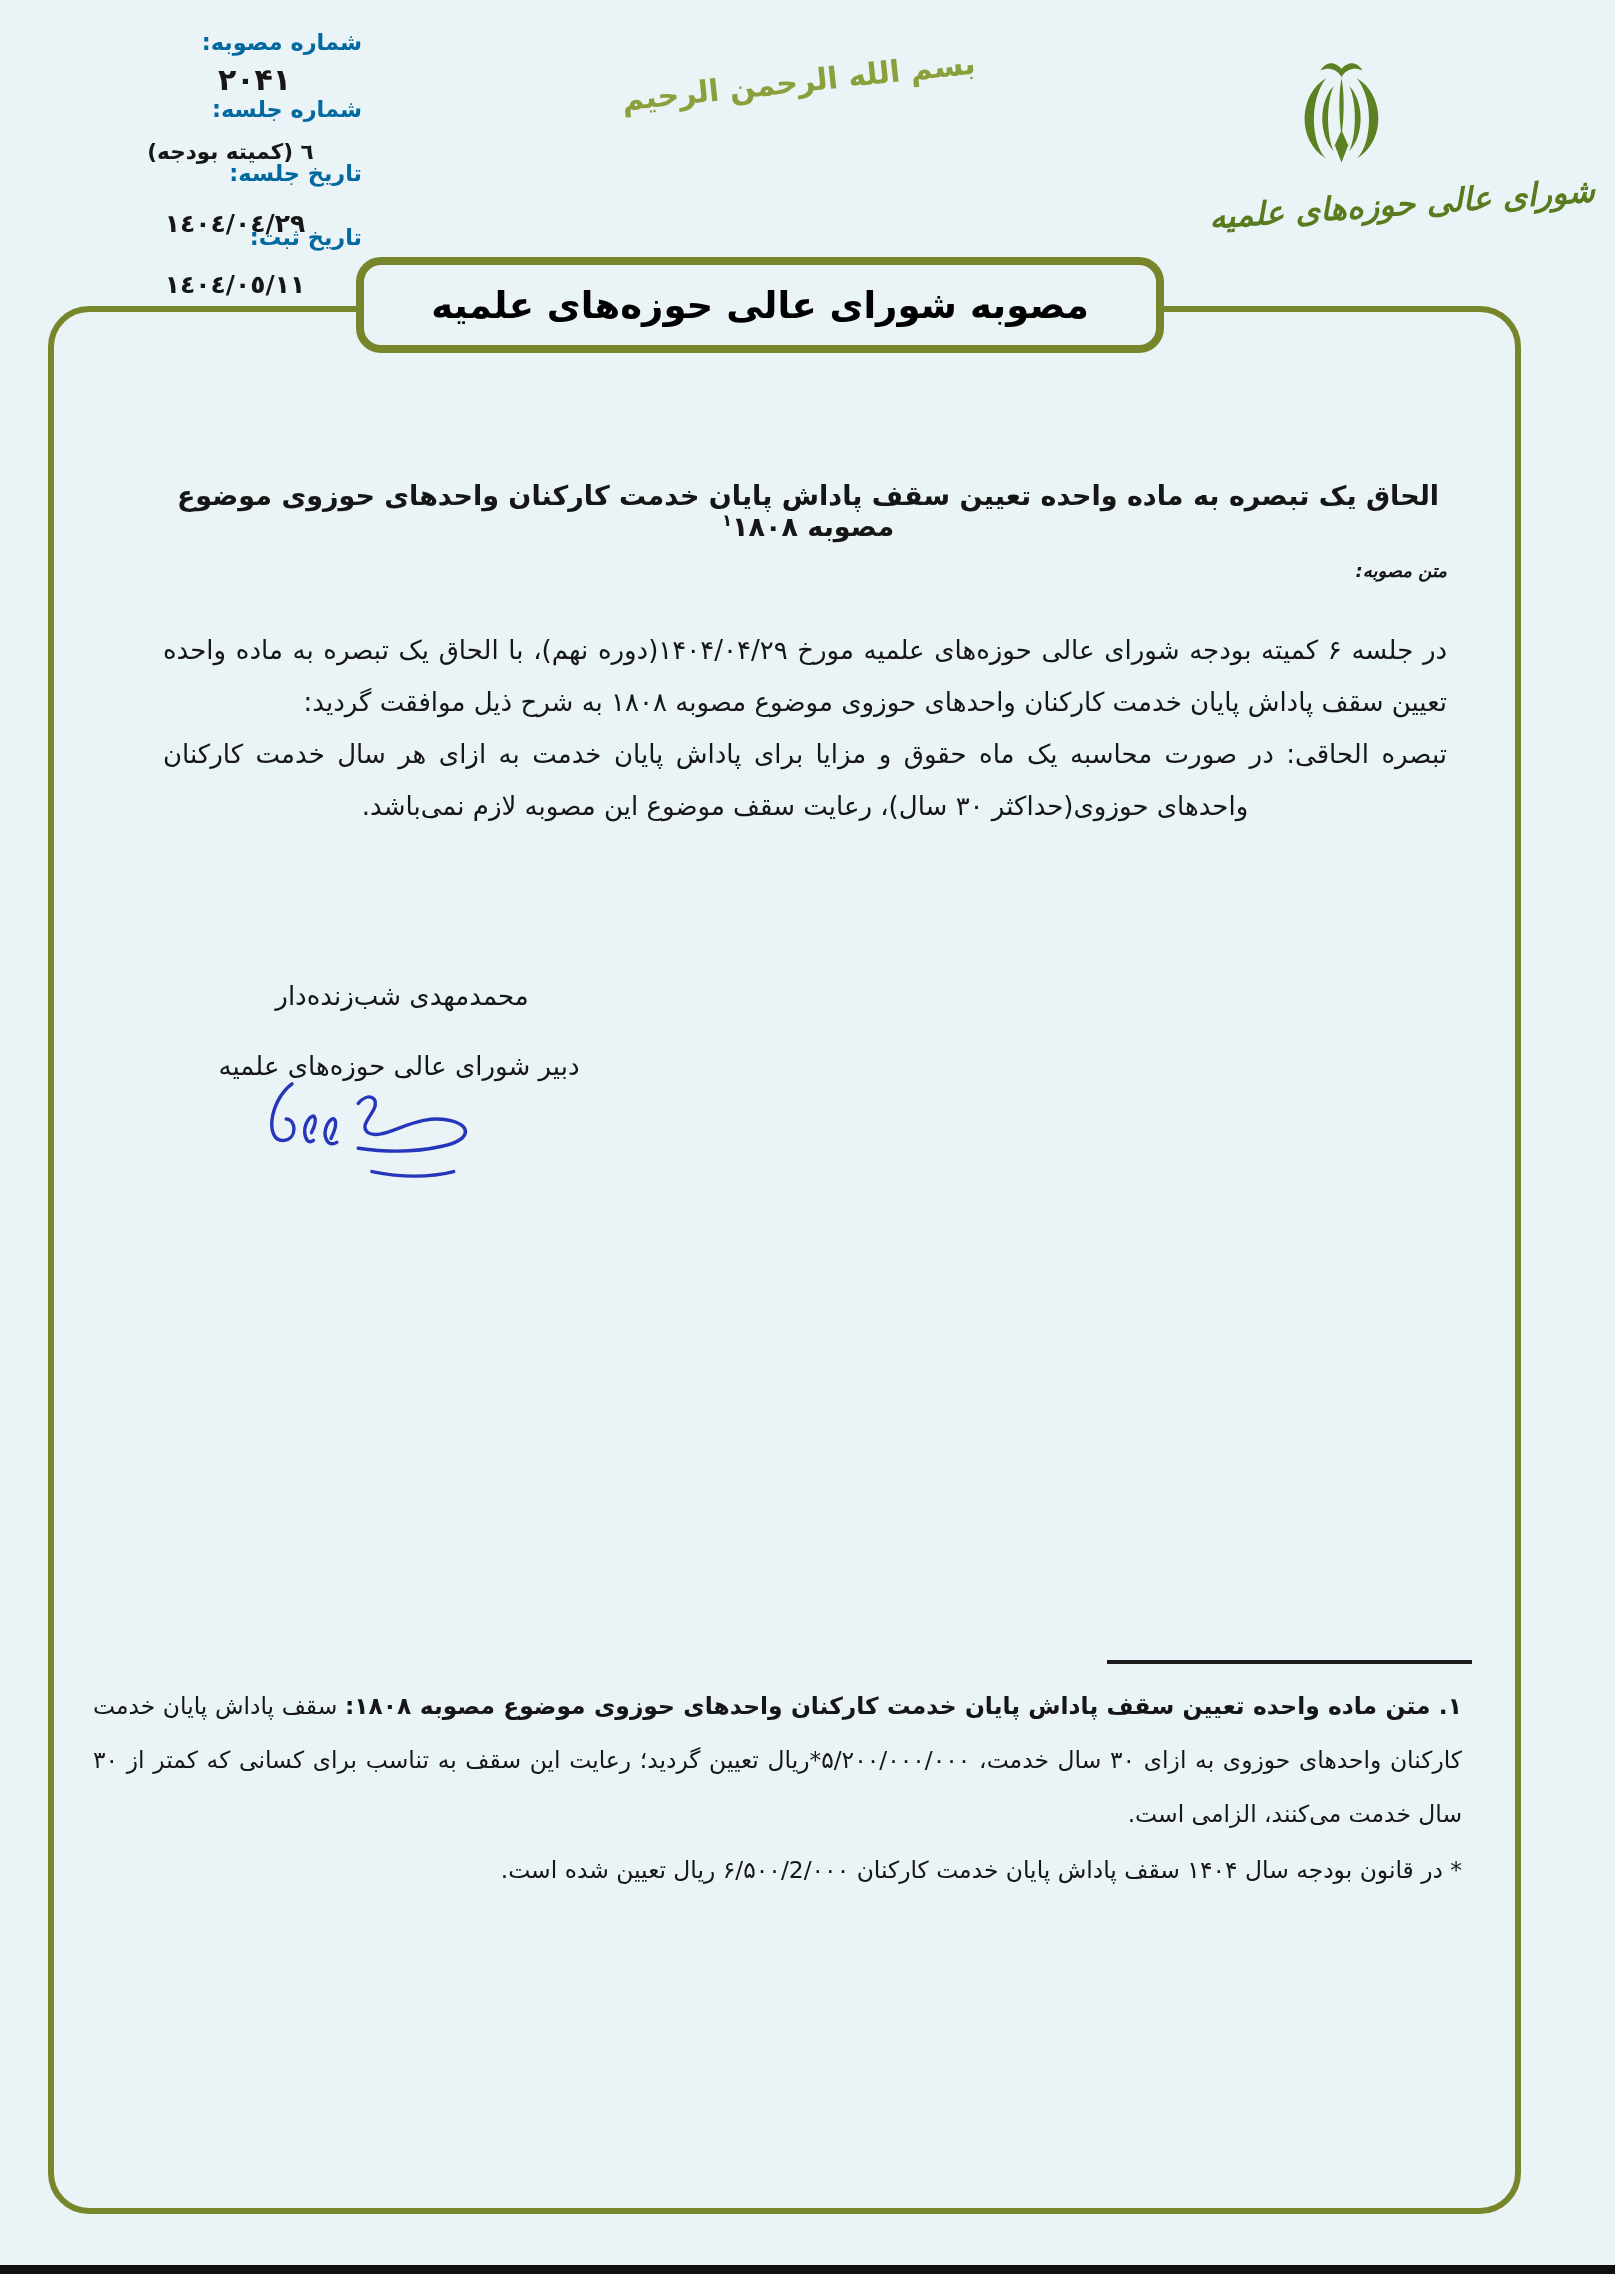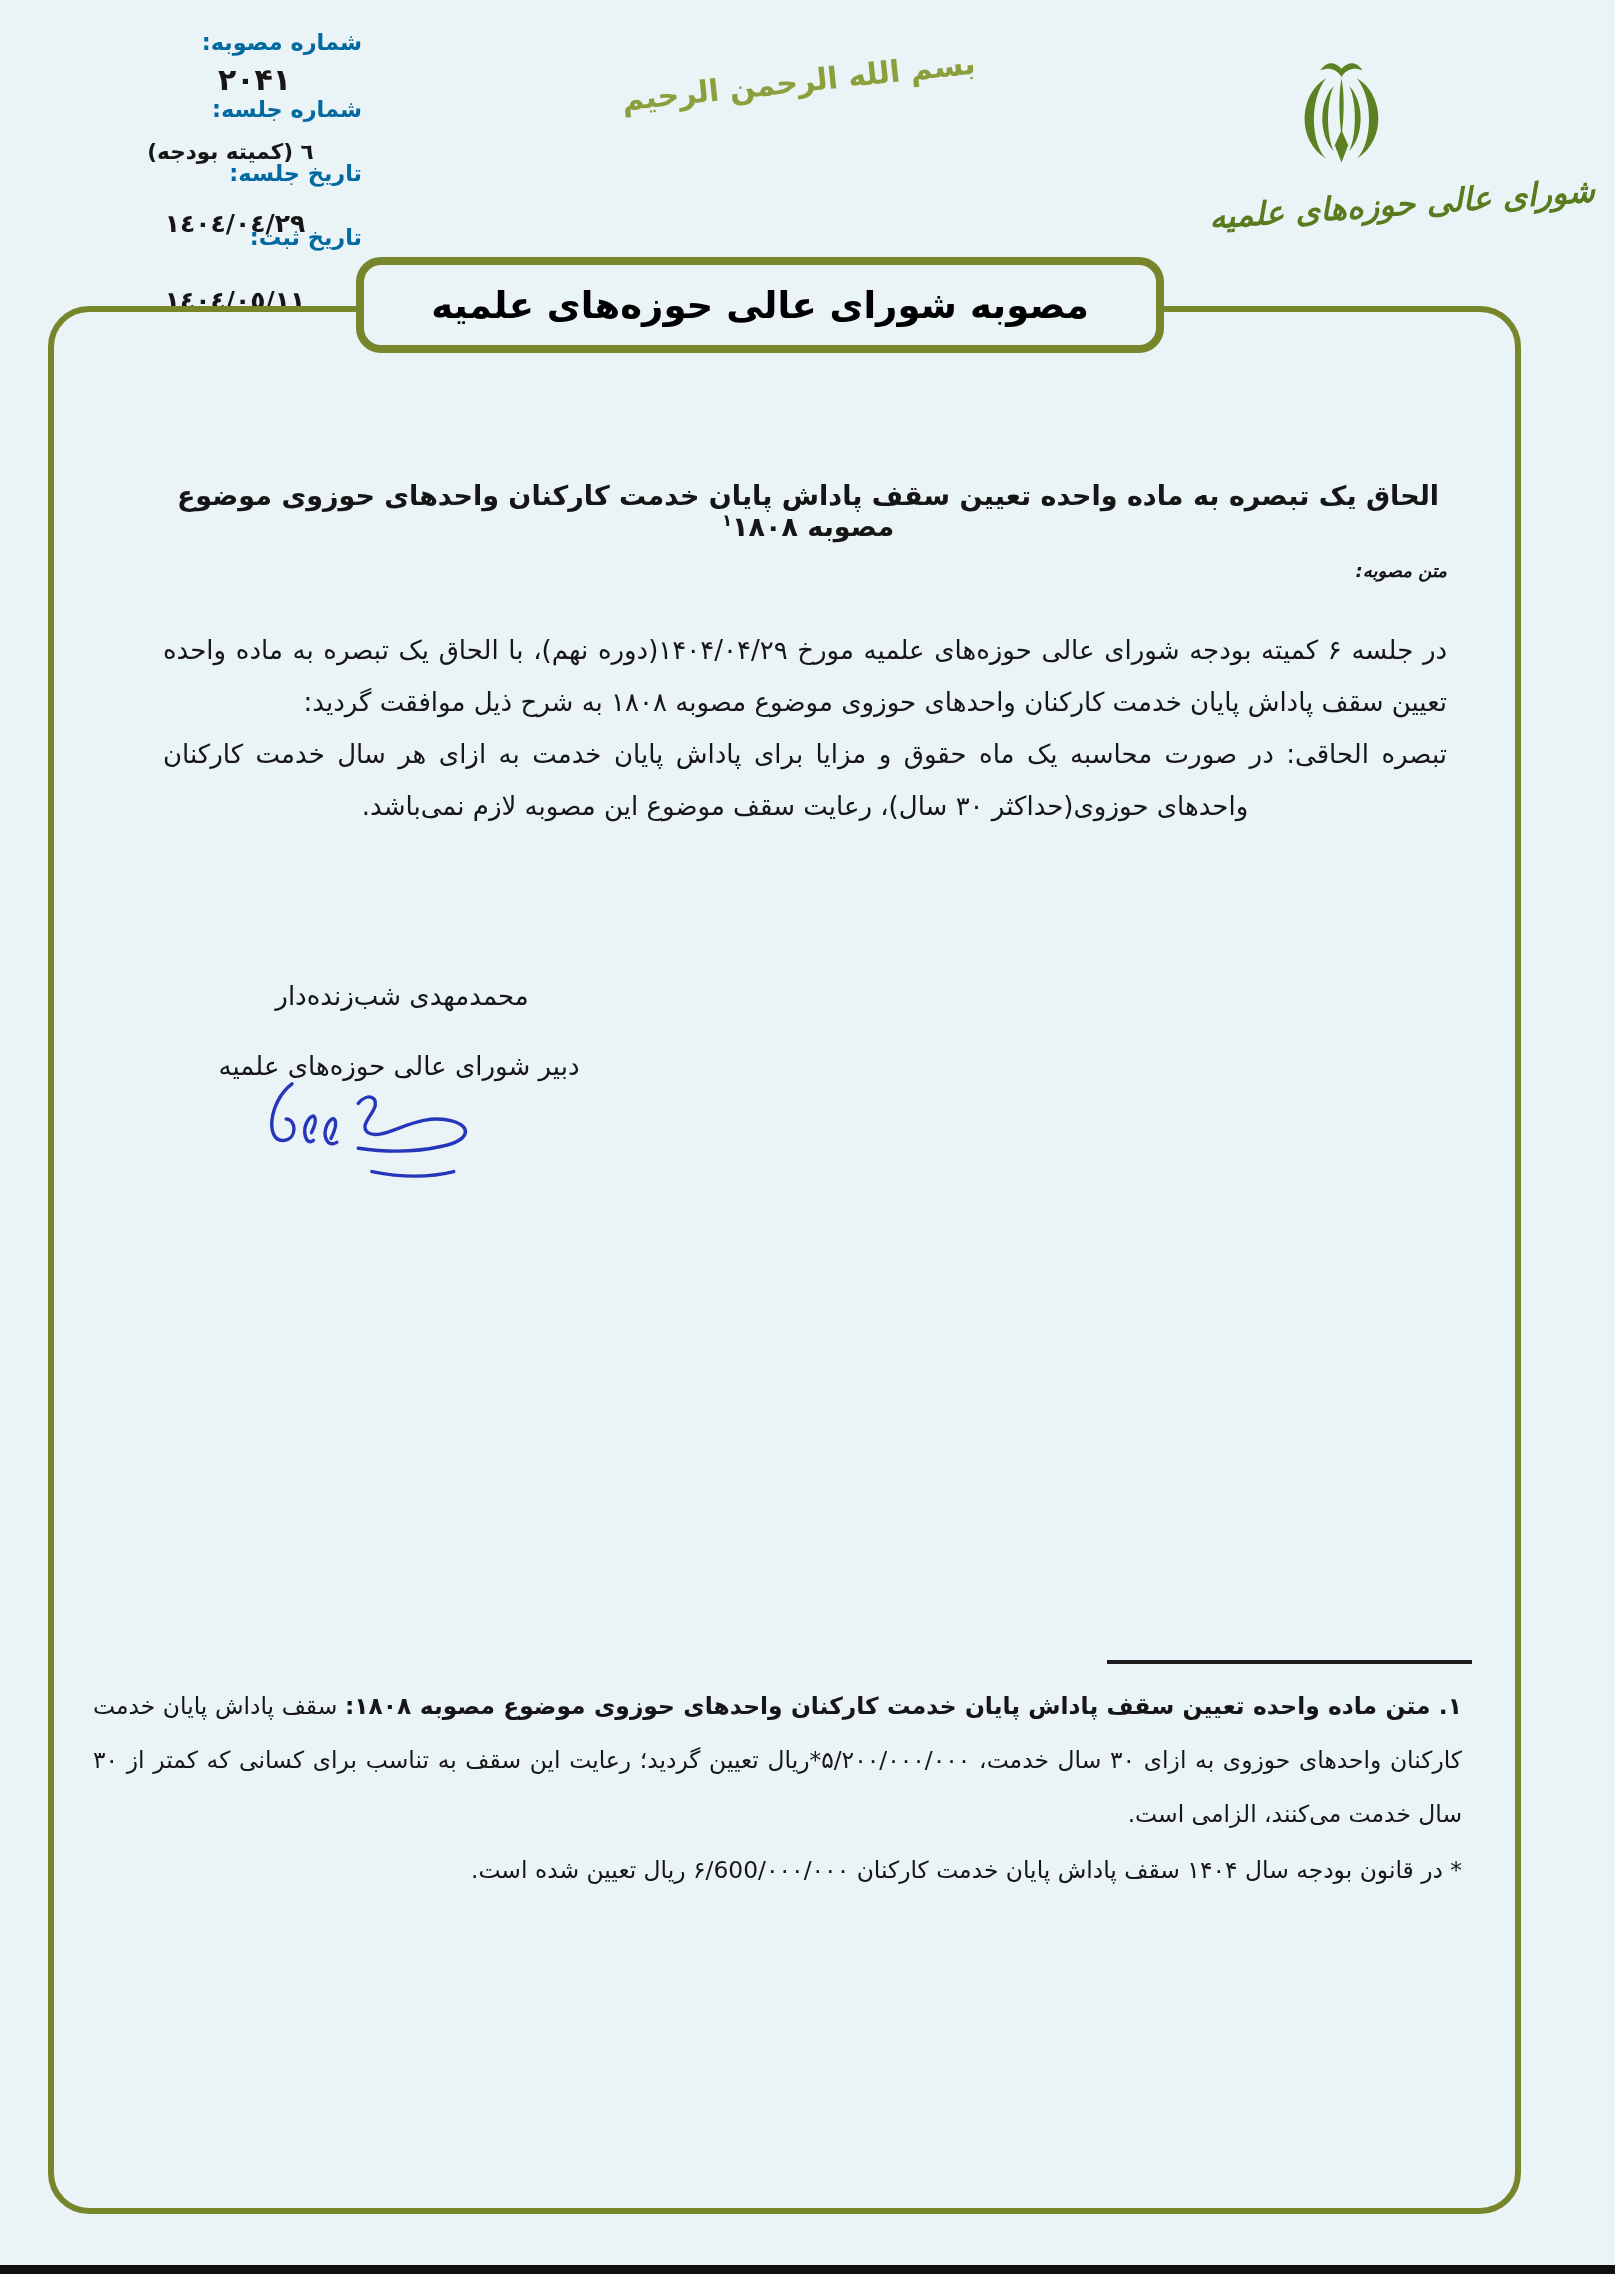--- a/index.html
+++ b/index.html
@@ -9,21 +9,21 @@
     font-family:"DejaVu Sans",sans-serif;color:#161616;
   }
   
   .meta-row{position:absolute;left:41px;width:322px;}
   .row0{top:29px}.row1{top:96px}.row2{top:160px}.row3{top:224px}
   .meta-label{font-weight:bold;color:#0369a1;font-size:22.4px;padding-left:7.8px;line-height:27px;}
   .meta-value{font-weight:bold;font-size:25px;text-align:center;margin-top:9.8px;}
   .row0 .meta-value{font-size:30px;padding-left:107px;margin-top:5.9px;}
   .row1 .meta-value{font-size:21.5px;margin-top:15.6px;padding-left:59px;}
   .row2 .meta-value{margin-top:21.5px;padding-left:68px;}
-  .row3 .meta-value{margin-top:35px;padding-left:68px;}
+  .row3 .meta-value{margin-top:19px;padding-left:68px;}
   
   .bismillah{
     position:absolute;left:614px;top:64px;width:371px;text-align:center;
     font-size:30px;font-weight:bold;color:#8ba03c;transform:rotate(-6deg);letter-spacing:1px;
   }
   .emblem{position:absolute;left:1285px;top:51px;width:115px;height:135px;}
   .org-calligraphy{
     position:absolute;left:1198px;top:185px;width:410px;text-align:center;
     font-size:32px;font-weight:bold;font-style:italic;color:#587c1d;transform:rotate(-4deg);
   }
@@ -128,18 +128,18 @@
       <path d="M58 66 c8 -16 2 -22 -4 -12 c-6 10 -2 26 6 20"></path>
       <path d="M78 72 c10 -20 2 -26 -4 -14 c-5 11 0 24 10 18"></path>
       <path d="M106 36 c10 -12 22 -6 16 6 c-5 10 -14 18 -6 24 c16 10 50 -22 86 -12 c22 6 18 20 -10 26 c-26 6 -58 6 -86 2"></path>
       <path d="M120 106 c30 6 60 6 84 0"></path>
     </svg>
   </div>
 
   <div class="fn-sep"></div>
   <div class="footnotes">
     <p class="fn1"><span class="lead">۱. متن ماده واحده تعیین سقف پاداش پایان خدمت کارکنان واحدهای حوزوی موضوع مصوبه ۱۸۰۸:</span><span> سقف پاداش پایان خدمت کارکنان واحدهای حوزوی به ازای ۳۰ سال خدمت، ۵/۲۰۰/۰۰۰/۰۰۰*ریال تعیین گردید؛ رعایت این سقف به تناسب برای کسانی که کمتر از ۳۰ سال خدمت می‌کنند، الزامی است.</span></p>
-    <p class="fn3">* در قانون بودجه سال ۱۴۰۴ سقف پاداش پایان خدمت کارکنان ۶/600/۰۰۰/۰۰۰ ریال تعیین شده است.</p>
+    <p class="fn3">* در قانون بودجه سال ۱۴۰۴ سقف پاداش پایان خدمت کارکنان ۶/۵۰۰/2/۰۰۰ ریال تعیین شده است.</p>
   </div>
 
   <div class="bottom-edge"></div>
 </div>
 
 
 </body></html>

